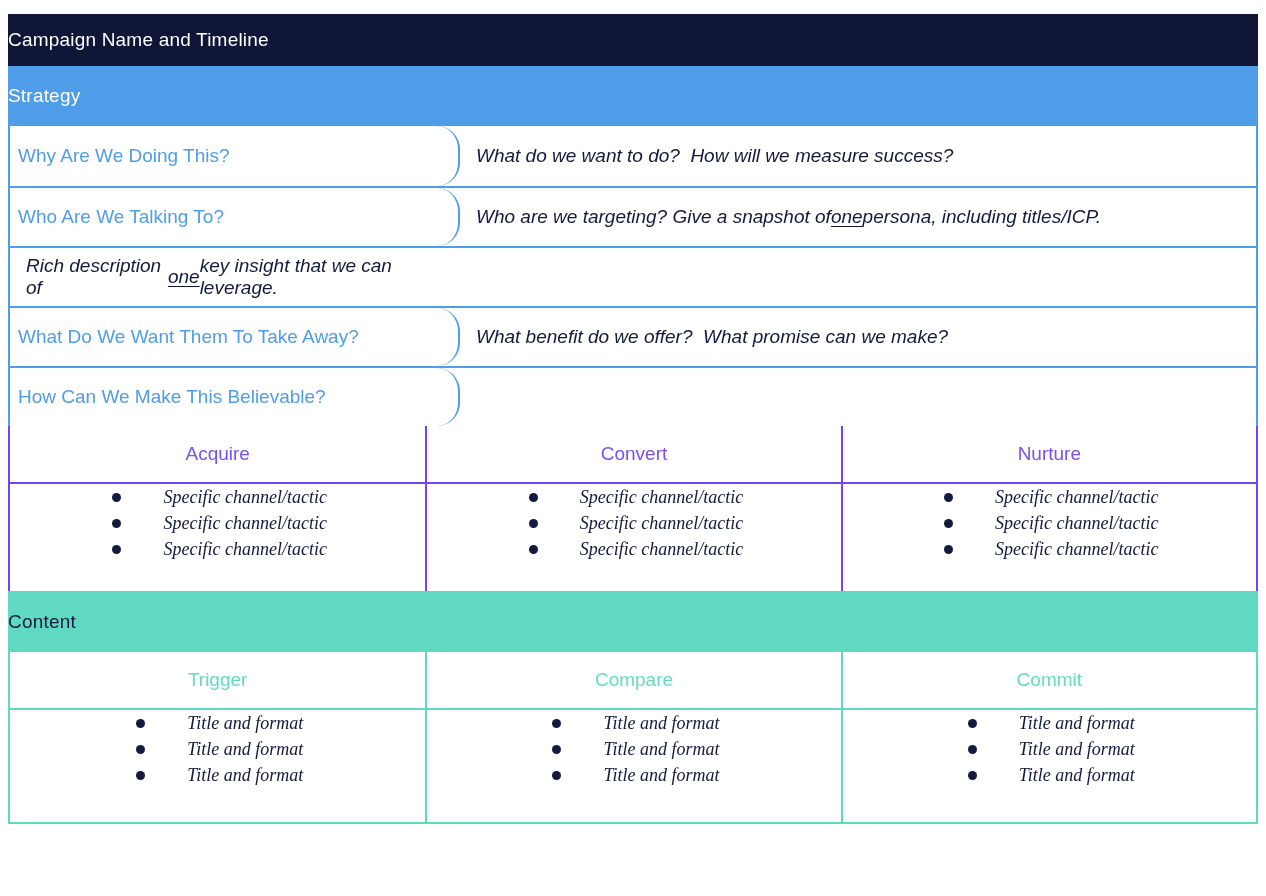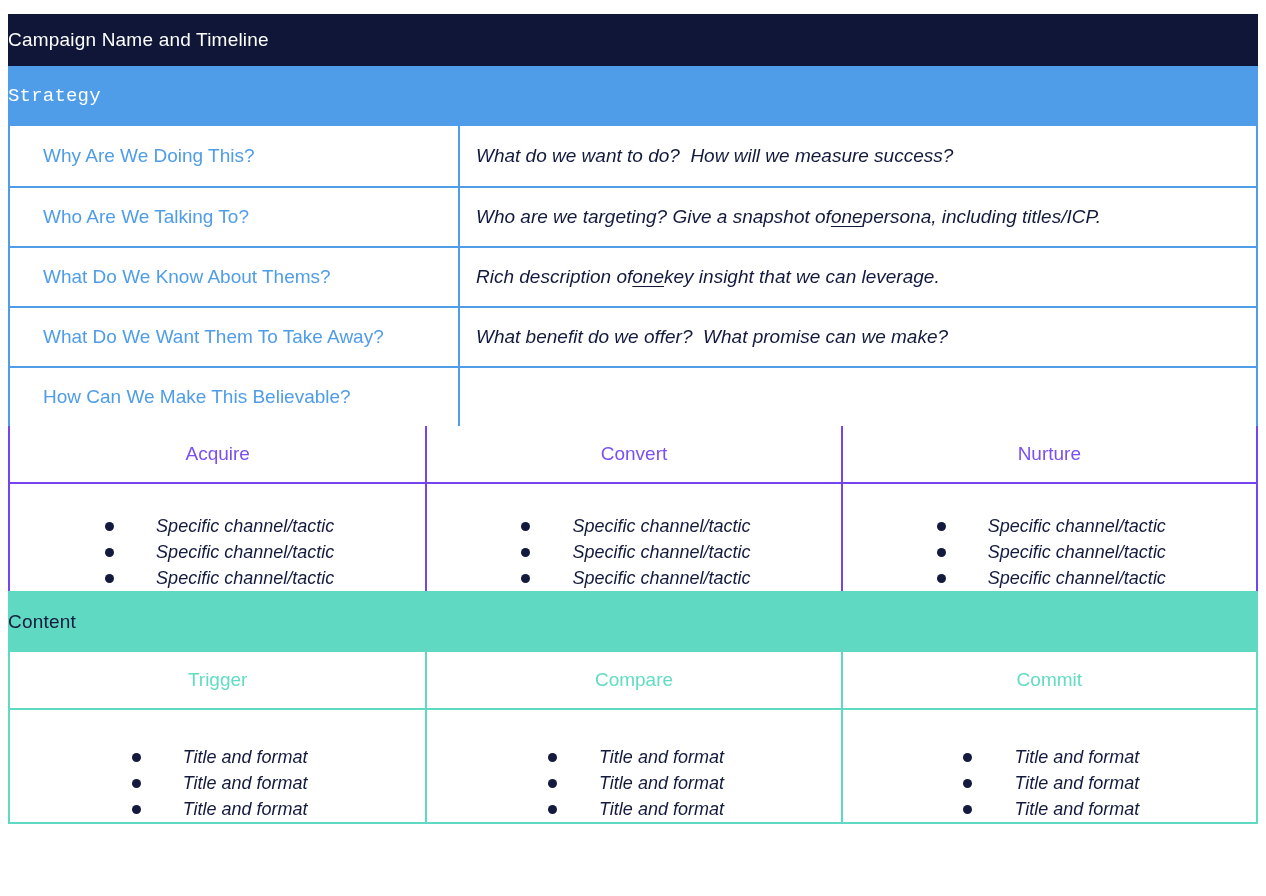--- a/index.html
+++ b/index.html
@@ -10,39 +10,40 @@
   }
   .table-wrap { width: 1250px; margin: 14px auto 0 8px; }
 
   
   .band {
     width: 100%;
     display: flex; align-items: center; justify-content: flex-start;
     font-size: 19px; letter-spacing: 0.2px;
   }
   .band-title   { height: 52px; background: var(--navy, #101638);  color: #ffffff; }
-  .band-strategy{ height: 60px; background: var(--blue, #4f9de8);  color: #ffffff; font-family: Liberation Mono, monospace; }
+  .band-strategy{ height: 60px; background: var(--blue, #4f9de8);  color: #ffffff; }
   .band-channels{ height: 60px; background: var(--purple, #7445ee);color: #ffffff; }
   .band-content { height: 61px; background: var(--teal, #5fd9c1);  color: var(--dark, #131a3d); }
 
   
   .strategy-rows {
     border-left: 2px solid var(--blue, #4f9de8);
     border-right: 2px solid var(--blue, #4f9de8);
   }
   .s-row {
     display: grid; grid-template-columns: 450px 1fr;
     height: 60px;
   }
   .s-row + .s-row { border-top: 2px solid var(--blue, #4f9de8); }
   .s-label {
     display: flex; align-items: center;
-    padding-left: 33px;
+    padding-left: 8px;
     color: var(--blue, #4f9de8); font-size: 19px;
     border-right: 2px solid var(--blue, #4f9de8);
+    border-radius: 23px;
   }
   .s-desc {
     display: flex; align-items: center;
     padding-left: 16px; padding-right: 10px;
     color: var(--dark, #131a3d); font-size: 19px; font-style: italic;
   }
   .s-desc .u { text-decoration: underline; text-underline-offset: 3px; }
 
   
   .tri-section { border-left: 2px solid; border-right: 2px solid; }
@@ -60,21 +61,21 @@
   .channels .tri-head { border-bottom: 2px solid var(--purple, #7445ee); }
   .content  .tri-head { border-bottom: 2px solid var(--teal, #5fd9c1); }
 
   .tri-head .col {
     display: flex; align-items: center; justify-content: center;
     font-size: 19px;
   }
   .channels .tri-head .col { color: var(--purple-text, #7b4ff0); }
   .content  .tri-head .col { color: var(--teal-text, #63dcc4); }
 
-  .tri-body .col { display: flex; align-items: flex-end; justify-content: center; }
+  .tri-body .col { display: flex; align-items: flex-start; justify-content: center; font-family: Liberation Serif, serif; }
   .bullet-list { list-style: none; width: max-content; }
   .bullet-list li {
     position: relative; padding-left: 55px;
     font-size: 18px; font-style: italic; color: var(--dark, #131a3d);
     line-height: 26px;
   }
   .bullet-list li::before {
     content: ""; position: absolute; left: 4px; top: 50%;
     width: 9px; height: 9px; margin-top: -4px; border-radius: 50%;
     background: var(--dark, #131a3d);
@@ -102,21 +103,20 @@
       </div>
       <div class="s-row">
         <div class="s-label">Who Are We Talking To?</div>
         <div class="s-desc">
           <span>Who are we targeting? Give a snapshot of </span>
           <span class="u">one</span>
           <span> persona, including titles/ICP.</span>
         </div>
       </div>
       <div class="s-row">
-        <div class="s-label">What Do We Know About Thems?</div>
         <div class="s-desc">
           <span>Rich description of </span>
           <span class="u">one</span>
           <span> key insight that we can leverage.</span>
         </div>
       </div>
       <div class="s-row">
         <div class="s-label">What Do We Want Them To Take Away?</div>
         <div class="s-desc">
           <span>What benefit do we offer?&nbsp; What promise can we make?</span>

